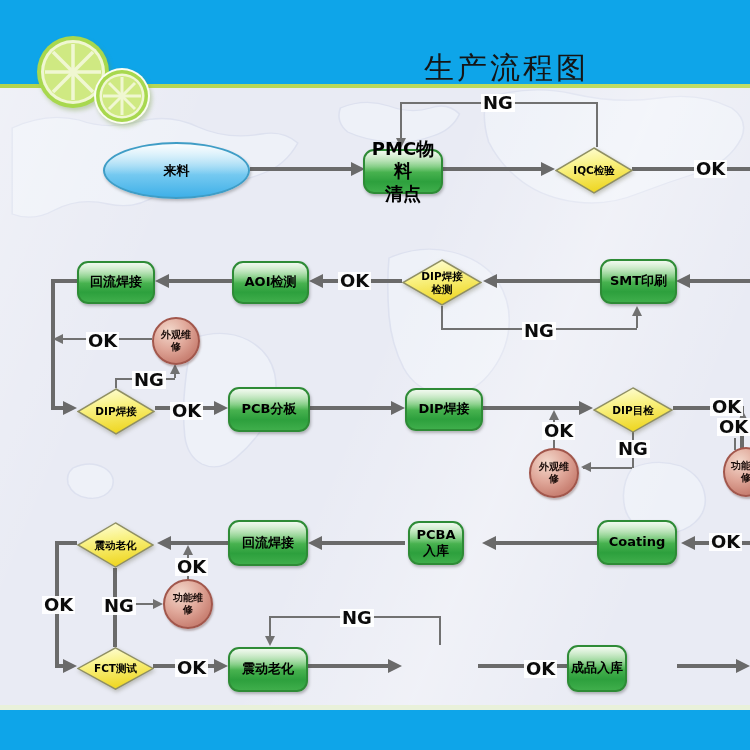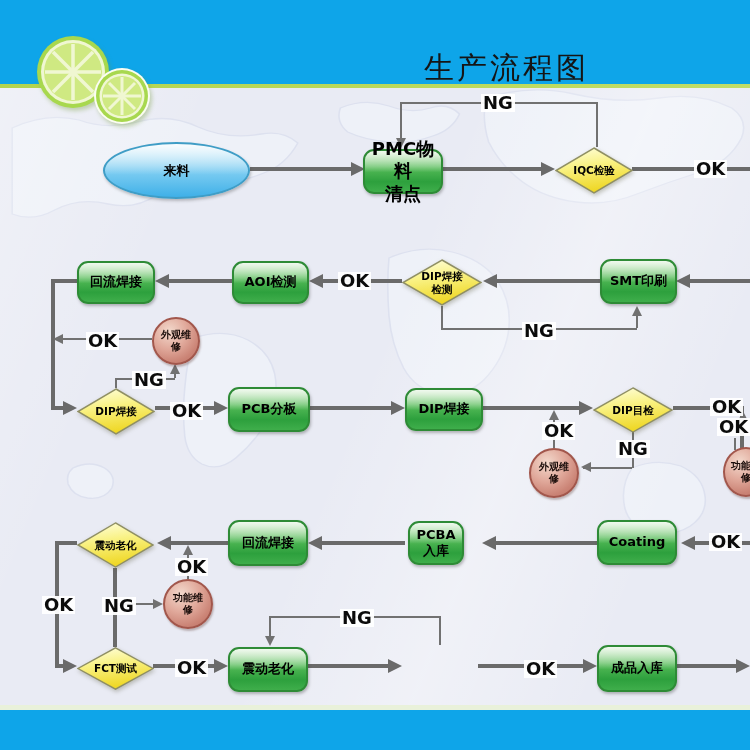--- a/index.html
+++ b/index.html
@@ -336,17 +336,17 @@
     <div class="dtext">
         <span>FCT测试</span>
       </div>
   </div>
 
   <div class="pbox" style="left:228px;top:647px;width:80px;height:45px">
     <span>震动老化</span>
   </div>
 
 
-  <div class="pbox" style="left:597px;top:645px;width:80px;height:47px">
+  <div class="pbox" style="left:567px;top:645px;width:60px;height:47px">
     <span>成品入库</span>
   </div>
 
 </div>
 
 </body></html>

